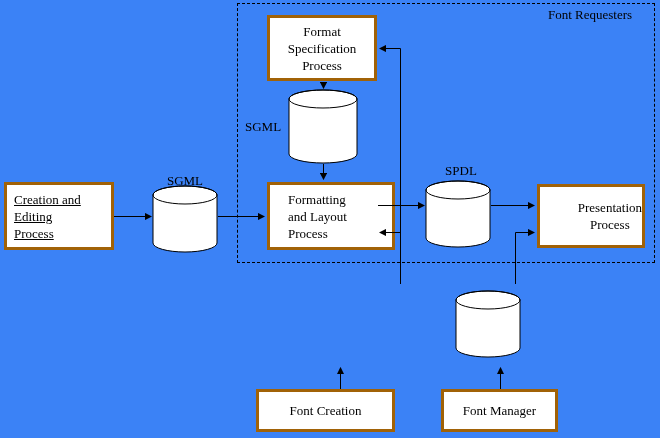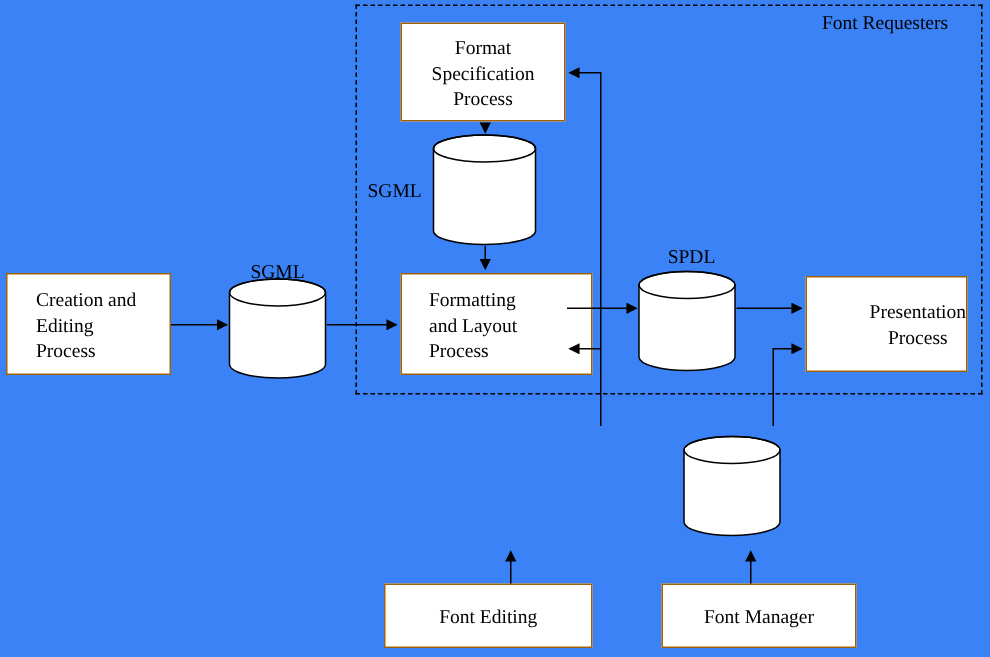--- a/index.html
+++ b/index.html
@@ -7,21 +7,21 @@
   body { font-family: "Liberation Serif", "DejaVu Serif", serif; color: #000; }
   .canvas {
     position: relative;
     width: 660px;
     height: 438px;
     background: #3b82f6;
     overflow: hidden;
   }
   .box {
     position: absolute;
-    border: 1px solid #a16207;
+    border: 3px solid #a16207;
     background: #fff;
     display: flex;
     align-items: center;
     justify-content: center;
     font-size: 13px;
     line-height: 17px;
   }
   .box .t { white-space: pre-line; text-align: center; }
   .box.align-left { justify-content: flex-start; }
   .box.align-left .t { text-align: left; }
@@ -32,27 +32,27 @@
     white-space: nowrap;
   }
   .group-box {
     position: absolute;
     left: 237px; top: 3px;
     width: 418px; height: 260px;
     border: 1px dashed #000;
     background: transparent;
   }
   
-  #creation          { left: 4px;   top: 182px; width: 110px; height: 68px; padding-left: 19px; }
+  #creation          { left: 4px;   top: 182px; width: 110px; height: 68px; padding-left: 7px; text-decoration: underline; }
   #format-spec       { left: 267px; top: 15px;  width: 110px; height: 66px; }
   #formatting-layout { left: 267px; top: 182px; width: 128px; height: 68px; padding-left: 18px; }
   #presentation      { left: 537px; top: 184px; width: 108px; height: 64px; justify-content: flex-end; }
   #font-service      { left: 295px; top: 284px; width: 245px; height: 81px; padding-left: 22px; }
   #font-provider     { left: 256px; top: 389px; width: 139px; height: 43px; }
-  #font-manager      { left: 441px; top: 389px; width: 130px; height: 43px; }
+  #font-manager      { left: 441px; top: 389px; width: 117px; height: 43px; }
   
   #sgml-label  { left: 153px; top: 173px; width: 64px;  text-align: center; }
   #dsssl-label { left: 245px; top: 119px; width: 44px;  text-align: left; }
   #spdl-label  { left: 429px; top: 163px; width: 64px;  text-align: center; }
   #group-label { left: 535px; top: 7px;   width: 110px; text-align: center; }
   svg.overlay {
     position: absolute;
     left: 0; top: 0;
     pointer-events: none;
   }
@@ -86,21 +86,21 @@
 Process</span>
   </div>
 
   <div class="box" id="presentation">
     <span class="t">Presentation
 Process</span>
   </div>
 
 
   <div class="box" id="font-provider">
-    <span class="t">Font Editing</span>
+    <span class="t">Font Creation</span>
   </div>
 
   <div class="box" id="font-manager">
     <span class="t">Font Manager</span>
   </div>
 
   <div class="label" id="sgml-label">SGML</div>
   <div class="label" id="dsssl-label">SGML</div>
   <div class="label" id="spdl-label">SPDL</div>
 

